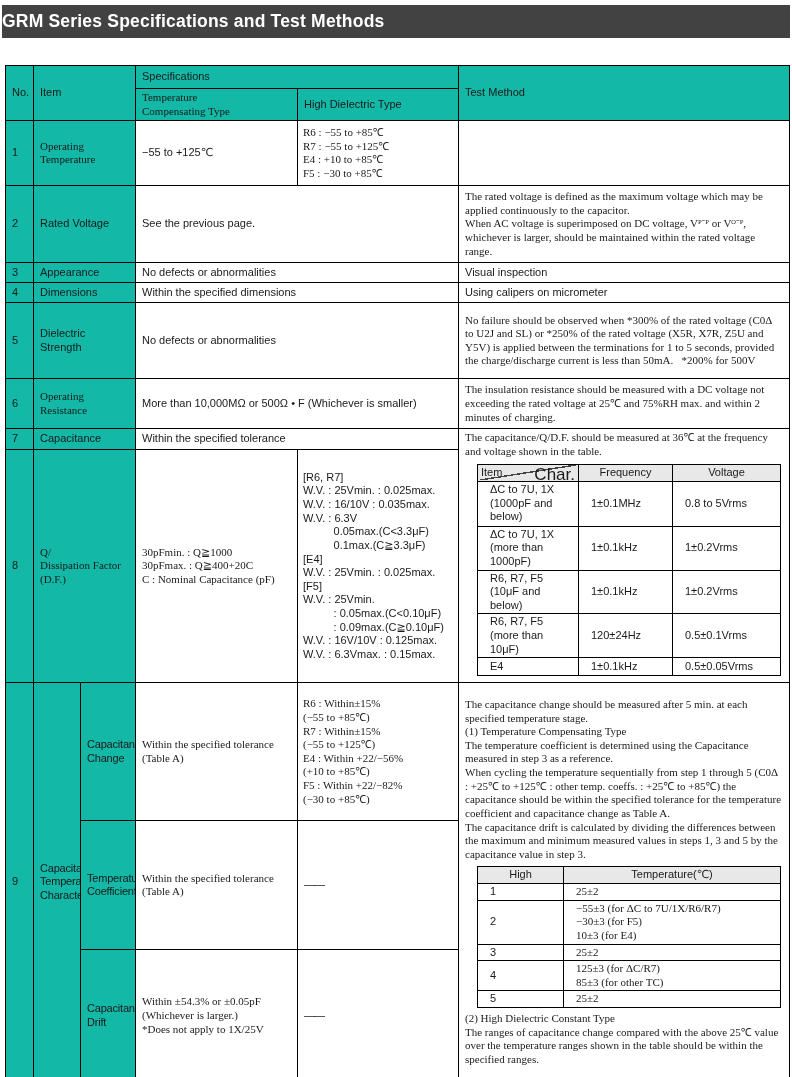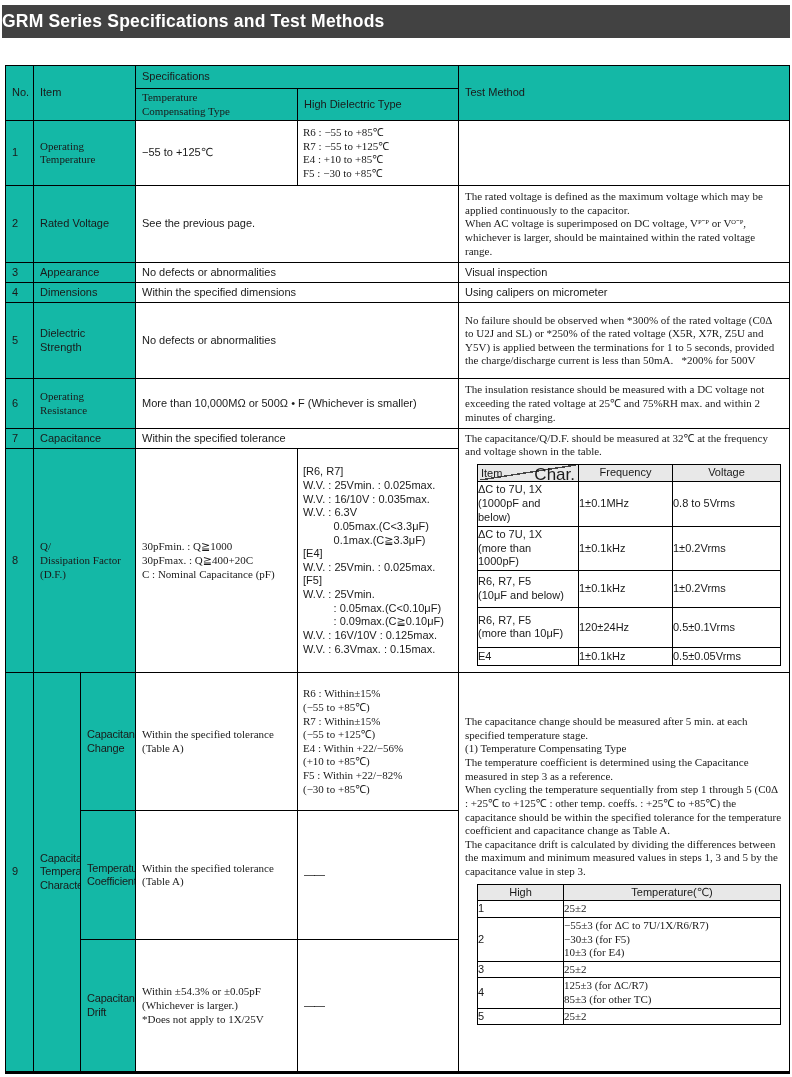--- a/index.html
+++ b/index.html
@@ -20,21 +20,21 @@
   .no{text-align:center;padding:2px 1px;}
   .item{padding-left:10px;}
   .spec{padding-left:12px;}
   .tm{vertical-align:top;padding:4px 7px;}
   .top{vertical-align:top;padding-top:8px;}
   .smalllbl{font-size:9px;letter-spacing:-.2px;padding-left:4px;white-space:pre-line;}
   .dash{text-align:center;font-size:13px;letter-spacing:-1px;}
   table.nested{border-collapse:collapse;table-layout:fixed;margin:5px 0 4px 12px;
                border:1px solid #000;}
   table.nested td,table.nested th{border:1px solid #000;font-size:11px;font-weight:normal;
-               padding:1px 0;vertical-align:middle;box-sizing:border-box;}
+               padding:1px 12px;vertical-align:middle;box-sizing:border-box;}
   table.nested .hd{background:#e8e8e8;text-align:center;}
   .diag{position:relative;height:15px;
         background:linear-gradient(to bottom right,
           transparent 0 calc(50% - 0.7px),#444 calc(50% - 0.7px) calc(50% + 0.7px),
           transparent calc(50% + 0.7px) 100%);}
   .diag .l{position:absolute;left:1px;bottom:0;font-size:11px;}
   .diag .r{position:absolute;right:1px;top:-1px;font-size:17px;}
   .fq-item{white-space:pre-line;padding-left:4px;}
 </style>
 </head>
@@ -112,21 +112,21 @@
 Resistance</td>
     <td class="spec" colspan="2">More than 10,000MΩ or 500Ω • F (Whichever is smaller)</td>
     <td class="tm ml">The insulation resistance should be measured with a DC voltage not exceeding the rated voltage at 25℃ and 75%RH max. and within 2 minutes of charging.</td>
   </tr>
 
   <tr style="height:20px">
     <td class="gray no">7</td>
     <td class="gray item" colspan="2">Capacitance</td>
     <td class="spec" colspan="2">Within the specified tolerance</td>
     <td class="tm" rowspan="2">
-      <div class="ml">The capacitance/Q/D.F. should be measured at 32℃ at the frequency and voltage shown in the table.</div>
+      <div class="ml">The capacitance/Q/D.F. should be measured at 36℃ at the frequency and voltage shown in the table.</div>
       <table class="nested">
         <colgroup>
               <col style="width:101px">
               <col style="width:94px">
               <col style="width:108px">
             </colgroup>
         <tbody>
               <tr style="height:17px">
           <th class="hd" style="padding:0 2px">
             <div class="diag">
@@ -248,20 +248,22 @@
           <td class="ctr">4</td>
           <td class="ctr ml">125±3 (for ΔC/R7)
 85±3 (for other TC)</td>
         </tr>
         <tr style="height:16px">
           <td class="ctr">5</td>
           <td class="ctr ml">25±2</td>
         </tr>
       </tbody>
           </table>
+      <div class="ml">(2) High Dielectric Constant Type
+The ranges of capacitance change compared with the above 25℃ value over the temperature ranges shown in the table should be within the specified ranges.</div>
     </td>
   </tr>
   <tr style="height:129px">
     <td class="gray smalllbl">Temperature
 Coefficient</td>
     <td class="spec ml">Within the specified tolerance
 (Table A)</td>
     <td class="dash">——</td>
   </tr>
   <tr style="height:133px">

